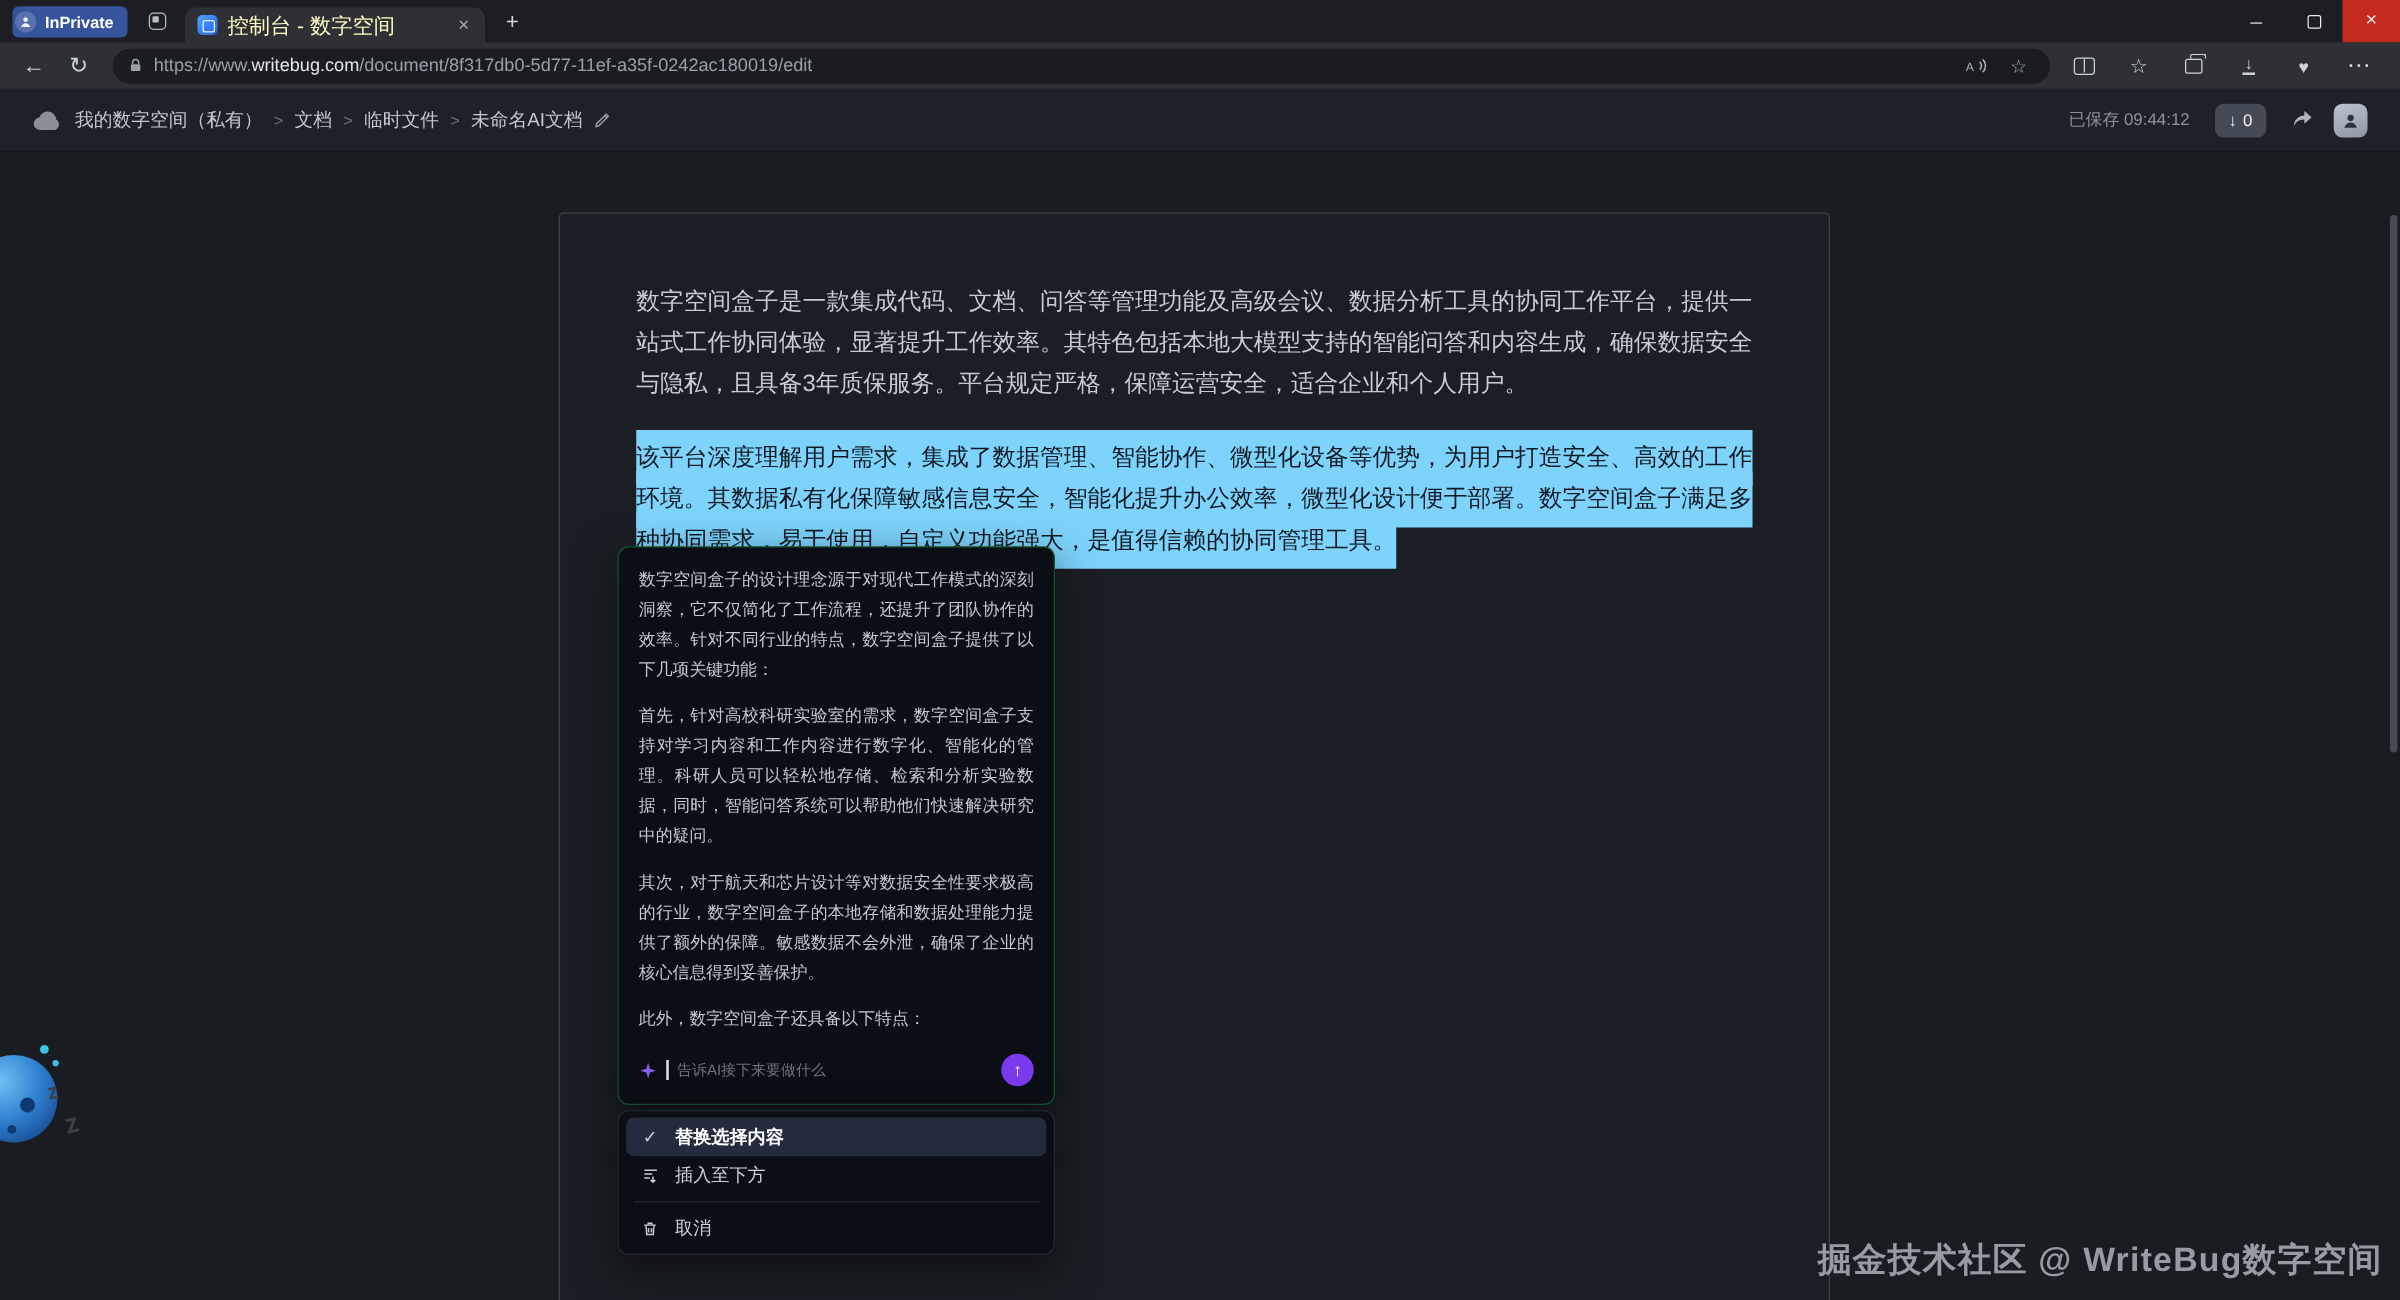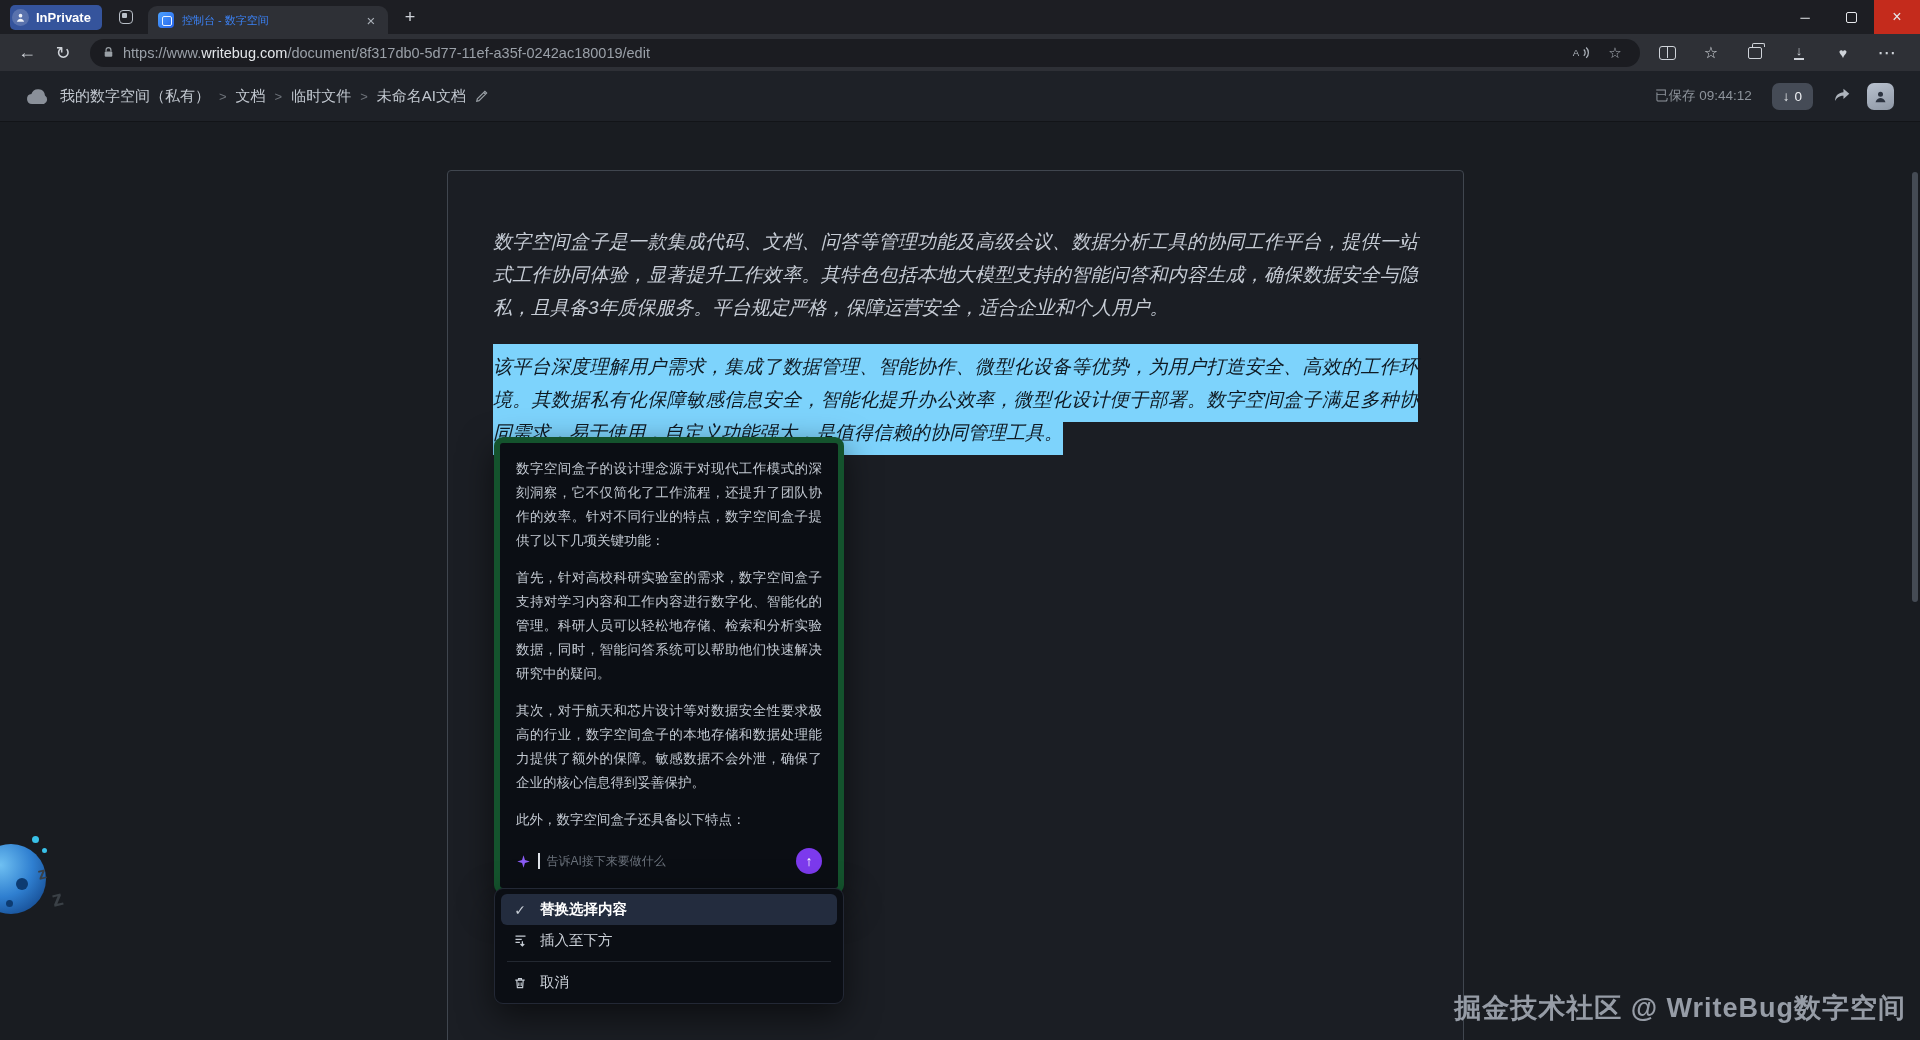--- a/index.html
+++ b/index.html
@@ -20,21 +20,21 @@
     color:#cfd3d9; border-radius:6px; font-size:16px; flex:0 0 auto; cursor:default; }
   .ws-icon { width:14px; height:14px; border:1.6px solid #b9bfc7; border-radius:4px; position:relative; }
   .ws-icon::after { content:""; position:absolute; left:2px; top:2px; width:5px; height:5px;
     background:#b9bfc7; border-radius:1px; }
   .tab { width:240px; height:28px; margin:6px 2px 0 8px; background:#2e3036;
     border-radius:9px 9px 0 0; display:flex; align-items:center; gap:8px; padding:0 8px 0 10px; }
   .favicon { width:16px; height:16px; border-radius:4px;
     background:linear-gradient(135deg,#4da3ff,#2563eb); position:relative; flex:0 0 auto; }
   .favicon::after { content:""; position:absolute; left:4px; top:4px; width:8px; height:8px;
     border:1.5px solid #eaf3ff; border-radius:2px; }
-  .tab-title { flex:1; font-size:11px; color:#3b82f6; white-space:nowrap; overflow:hidden;
+  .tab-title { flex:1; font-size:17px; color:#fef9c3; white-space:nowrap; overflow:hidden;
     text-overflow:ellipsis; }
   .tab-close { width:18px; height:18px; display:flex; align-items:center; justify-content:center;
     color:#aab0b8; font-size:15px; border-radius:4px; }
   .newtab { font-size:18px; color:#cfd3d9; margin-left:6px; }
   .ts-spacer { flex:1; }
   .winctl { display:flex; height:34px; }
   .winbtn { width:46px; height:34px; display:flex; align-items:center; justify-content:center;
     color:#e6e8ec; font-size:13px; }
   .winbtn.close { background:#c42b1c; }
   .maxbox { width:11px; height:11px; border:1.3px solid #e6e8ec; border-radius:2px; display:block; }
@@ -69,26 +69,26 @@
   .hd-icbtn { width:30px; height:30px; display:flex; align-items:center; justify-content:center;
     border-radius:6px; margin-right:10px; }
   .avatar { width:27px; height:27px; border-radius:7px;
     background:linear-gradient(160deg,#b9c2cf,#8e97a5); display:flex; align-items:center; justify-content:center; }
 
   
   .content { position:absolute; top:122px; left:0; width:1920px; height:918px; background:#191c21; }
   .doc-card { position:absolute; left:447px; top:48px; width:1017px; height:980px;
     background:#1b1e24; border:1px solid #40464f; border-radius:4px; padding:54px 45px;
     font-size:19px; line-height:33px; color:#c6ccd5; text-align:justify; }
-  .doc-card p { margin:0 0 26px;font-style:italic; }
+  .doc-card p { margin:0 16px 26px; }
   .hl { background:#7dd3fc; color:#0f1a23; padding:12px 0;
     box-decoration-break:clone; -webkit-box-decoration-break:clone; }
 
   .ai-popup { position:absolute; left:494px; top:315px; width:350px; z-index:5;
-    background:#0b0e14; border:6px solid #14532d; border-radius:9px;
+    background:#0b0e14; border:1px solid #14532d; border-radius:9px;
     padding:14px 16px 12px; color:#c3c9d2; font-size:13.5px; line-height:24px; text-align:justify;
     box-shadow:0 12px 34px rgba(0,0,0,.55); }
   .ai-popup p { margin:0 0 13px; }
   .ai-inputrow { display:flex; align-items:center; gap:7px; margin-top:14px; height:30px; }
   .caret { width:1.5px; height:16px; background:#dfe3e9; }
   .ai-ph { color:#6b727c; font-size:12px; flex:1; white-space:nowrap; overflow:hidden; }
   .send-btn { width:26px; height:26px; border-radius:50%; background:#7c3aed; color:#fff;
     display:flex; align-items:center; justify-content:center; font-size:14px; flex:0 0 auto; }
 
   .ai-menu { position:absolute; left:494px; top:766px; width:350px; z-index:5;

